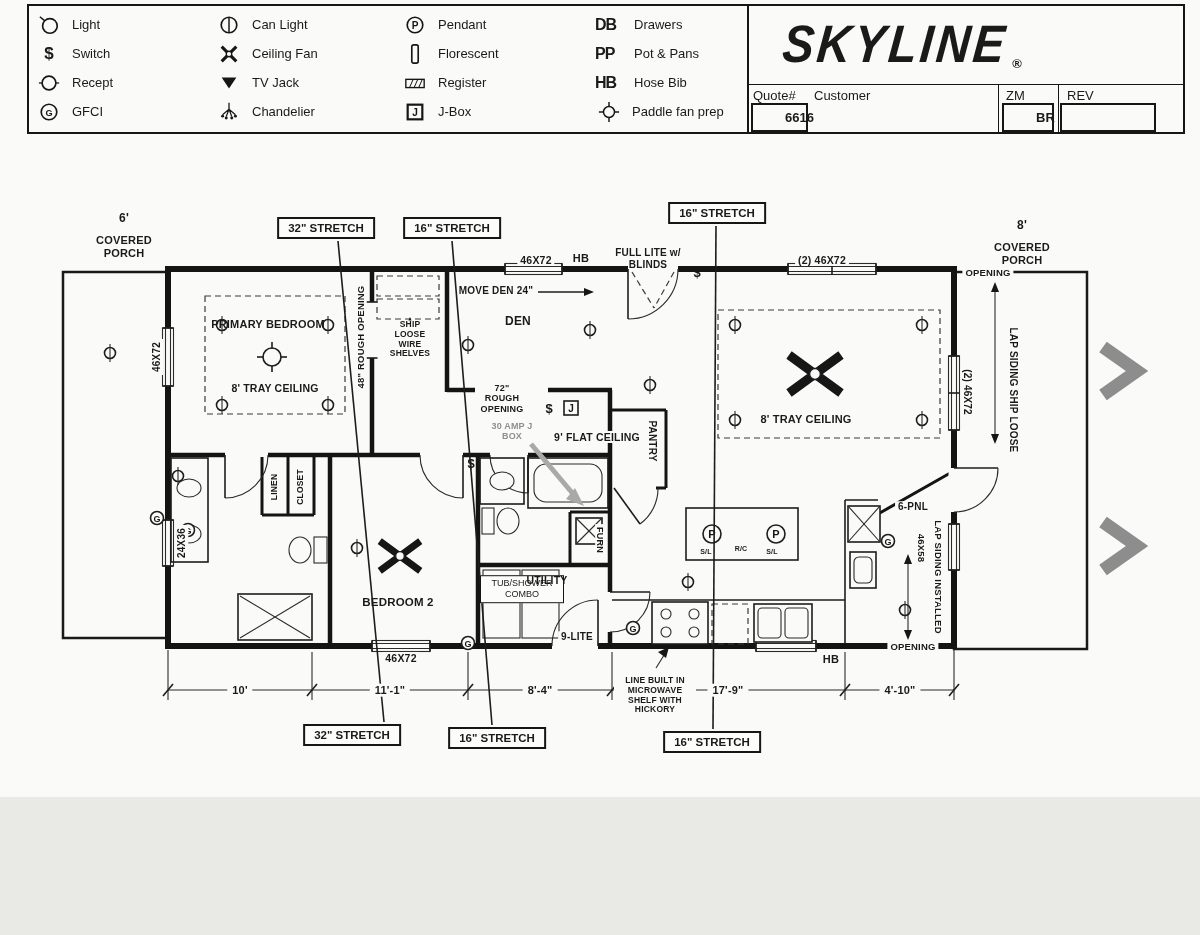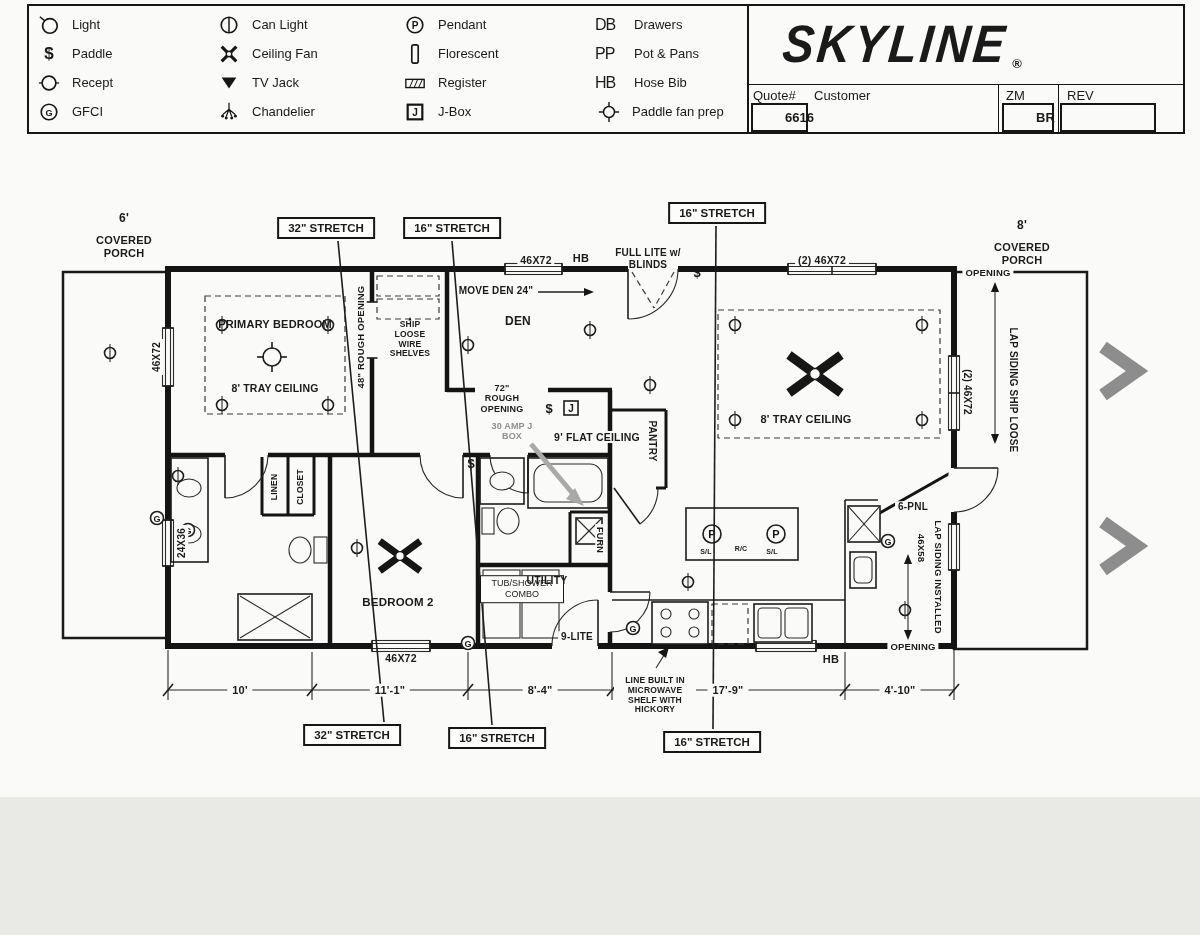--- a/index.html
+++ b/index.html
@@ -7,21 +7,21 @@
   .page { position:relative; width:1200px; height:797px; background:#fafaf8;
           font-family:"Liberation Sans", sans-serif; color:#1a1a1a; overflow:hidden; }
 
   
   .header { position:absolute; left:27px; top:4px; width:1158px; height:130px;
             border:2px solid #161616; background:#fafaf8; }
   .leg-col { position:absolute; top:7px; display:flex; flex-direction:column; gap:6px; }
   .leg-item { display:flex; align-items:center; gap:9px; height:23px; }
   .leg-icon { width:28px; display:flex; justify-content:center; align-items:center; }
   .leg-icon svg { display:block; }
-  .leg-abbr { font-weight:normal; font-size:16px; letter-spacing:-1px; width:30px; }
+  .leg-abbr { font-weight:bold; font-size:16px; letter-spacing:-1px; width:30px; }
   .leg-dollar { font-weight:bold; font-size:17px; }
   .leg-label { font-size:13px; }
 
   
   .tb { position:absolute; left:718px; top:0; bottom:0; right:0; border-left:2px solid #161616; }
   .brand-row { position:absolute; left:34px; top:10px; white-space:nowrap; }
   .brand { display:inline-block; font-weight:bold; font-style:italic; font-size:47px;
            letter-spacing:3px; transform:scaleY(1.12) skewX(-6deg); }
   .reg { font-size:13px; font-weight:bold; vertical-align:bottom; }
   .tb-rule { position:absolute; left:0; right:0; top:78px; border-top:1.5px solid #161616; }
@@ -72,21 +72,21 @@
         <span class="leg-icon">
           <svg width="22" height="22" viewBox="0 0 24 24">
               <circle class="ic" cx="13" cy="13" r="8" fill="none" stroke-width="1.8"></circle>
               <line class="ic" x1="2" y1="3" x2="7.5" y2="7.5" stroke-width="1.6"></line>
             </svg>
         </span>
         <span class="leg-label">Light</span>
       </div>
       <div class="leg-item">
         <span class="leg-icon leg-dollar">$</span>
-        <span class="leg-label">Paddle</span>
+        <span class="leg-label">Switch</span>
       </div>
       <div class="leg-item">
         <span class="leg-icon">
           <svg width="22" height="22" viewBox="0 0 24 24">
               <line class="ic" x1="1" y1="12" x2="23" y2="12" stroke-width="1.4"></line>
               <circle class="ic" cx="12" cy="12" r="7.5" fill="#fafaf8" stroke-width="1.8"></circle>
             </svg>
         </span>
         <span class="leg-label">Recept</span>
       </div>
@@ -583,21 +583,21 @@
   <div class="co" style="left:712px;top:742px">16" STRETCH</div>
 
   <div class="pl bg" style="left:536px;top:260px;font-size:10.5px">46X72</div>
   <div class="pl bg" style="left:581px;top:258px">HB</div>
   <div class="pl" style="left:496px;top:291px;font-size:10px">MOVE DEN 24"</div>
   <div class="pl" style="left:518px;top:322px;font-size:12px">DEN</div>
   <div class="pl wrap" style="left:648px;top:258px;width:66px;font-size:10px">FULL LITE w/ BLINDS</div>
   <div class="pl bg" style="left:822px;top:260px;font-size:10.5px">(2) 46X72</div>
   <div class="pl bg" style="left:988px;top:273px;font-size:9.5px">OPENING</div>
 
-  <div class="pl" style="left:275px;top:324px">PRIMARY BEDROOM</div>
+  <div class="pl" style="left:268px;top:324px">PRIMARY BEDROOM</div>
   <div class="pl" style="left:275px;top:388px;font-size:10.5px">8' TRAY CEILING</div>
   <div class="pl rm90 bg" style="left:361px;top:337px;font-size:9.5px">48" ROUGH OPENING</div>
   <div class="pl wrap bg" style="left:410px;top:340px;width:58px;font-size:8.5px">SHIP LOOSE WIRE SHELVES</div>
   <div class="pl wrap bg" style="left:502px;top:399px;width:54px;font-size:9px">72" ROUGH OPENING</div>
   <div class="pl wrap gray-txt" style="left:512px;top:431px;width:48px;font-size:9px">30 AMP J BOX</div>
   <div class="pl bg" style="left:597px;top:437px;font-size:10.5px">9' FLAT CEILING</div>
   <div class="pl r90" style="left:652px;top:441px;font-size:10px">PANTRY</div>
   <div class="pl" style="left:806px;top:419px">8' TRAY CEILING</div>
   <div class="pl r90 bg" style="left:967px;top:392px;font-size:10px">(2) 46X72</div>
   <div class="pl r90 bg" style="left:1013px;top:390px;font-size:10px">LAP SIDING SHIP LOOSE</div>

